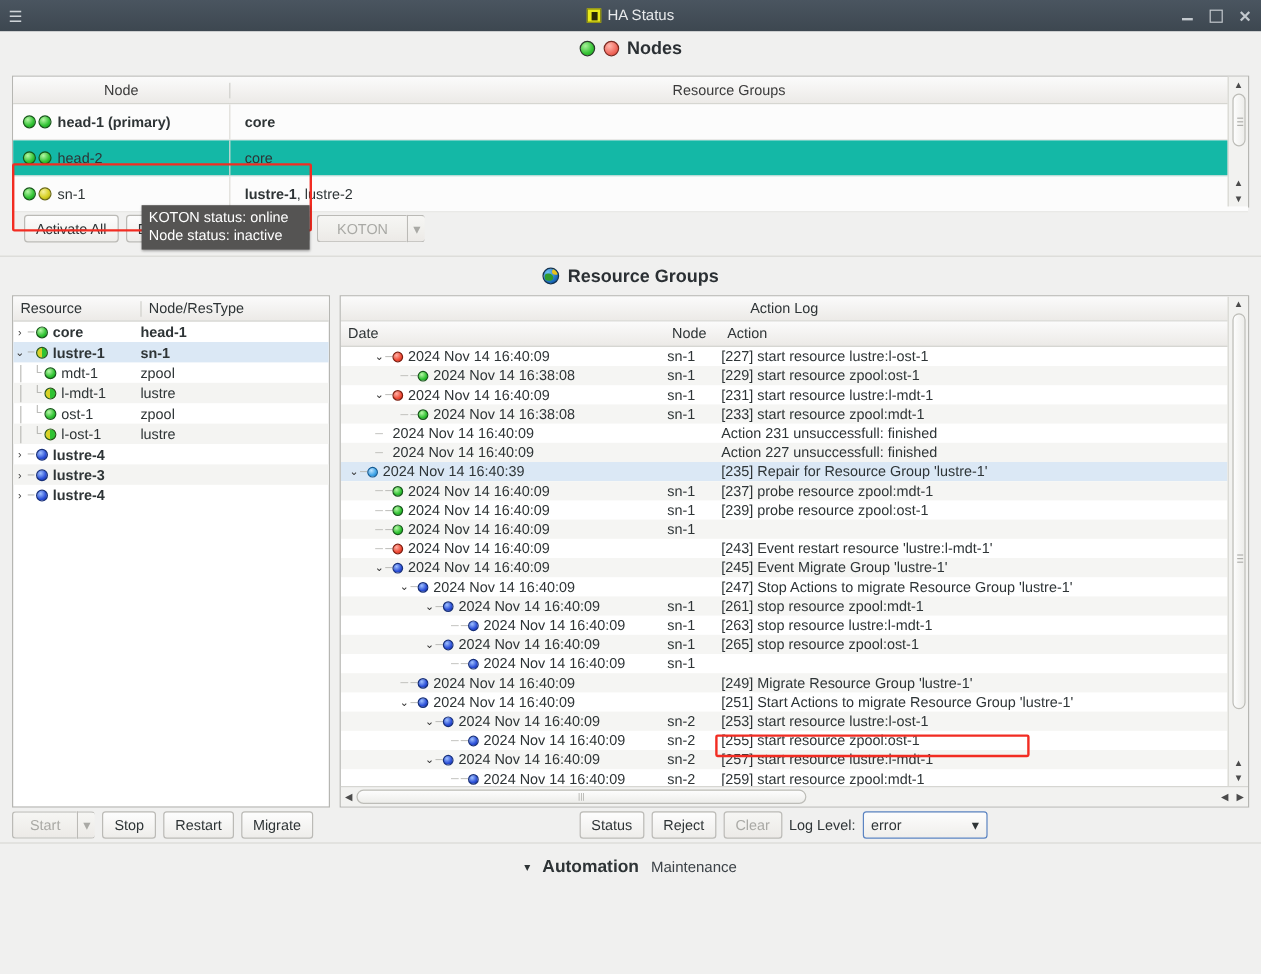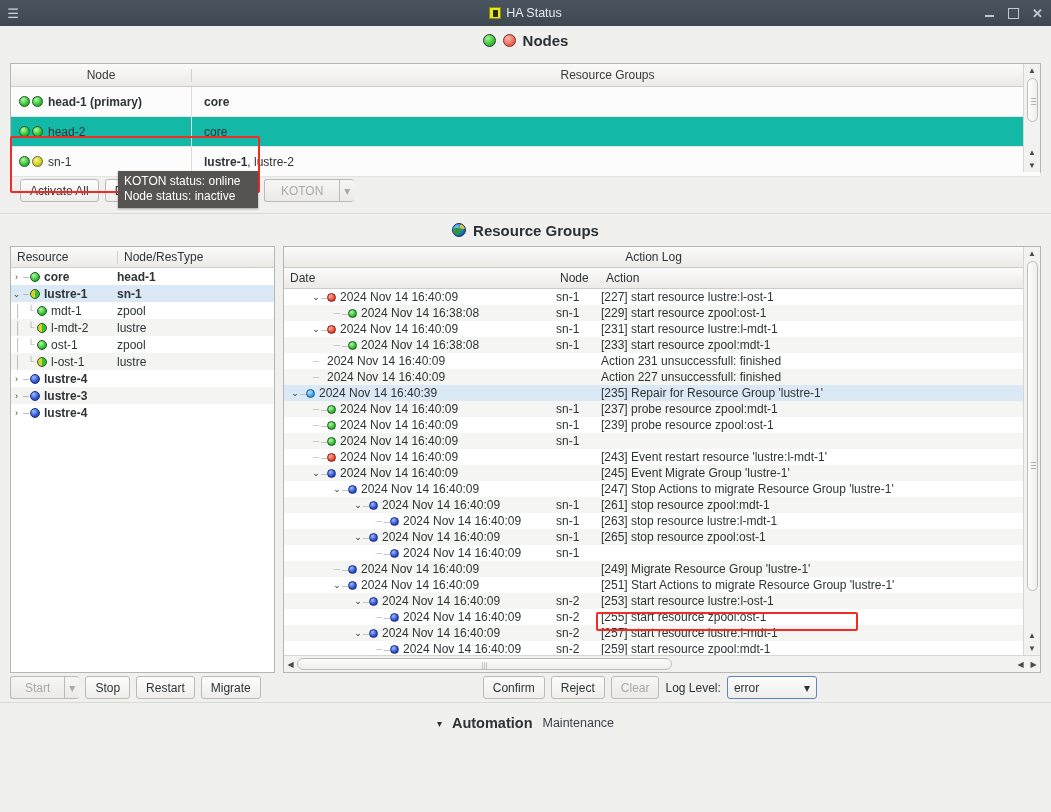--- a/index.html
+++ b/index.html
@@ -165,21 +165,21 @@
   .hs-thumb{ position:absolute; top:0; height:12px;
     background:linear-gradient(180deg,#fdfdfd,#ededea); border:1px solid #bdbdb8; border-radius:6px;
     display:flex;align-items:center;justify-content:center; font-size:7px; color:#a8a8a4;}
 
   .footer { height:29px; display:flex; align-items:center; padding:0 10px; gap:6px;}
   .sep-line { height:1px; background:#d9d9d5; }
   .label { font-size:12px; }
   .select {
     height:23px; border:1.5px solid #5b84c2; border-radius:3px;
     background:linear-gradient(180deg,#fdfdfd,#efeeeb);
-    display:inline-flex; align-items:center; padding:0 6px; gap:18px; font-size:12px; cursor:pointer;
+    display:inline-flex; align-items:center; padding:0 6px; gap:32px; font-size:12px; cursor:pointer;
   }
   .select .cv { min-width:52px; }
   .automation { height:40px; display:flex; align-items:center; justify-content:center; gap:10px;}
   .auto-title{ font-weight:bold; font-size:14.5px; }
   .auto-sub { font-size:12.5px; color:#3c4247; }
   .caret { font-size:10px; }
   .nodes-outer { position:relative; }
 </style>
 </head>
 <body>
@@ -328,21 +328,21 @@
             <span class="tdot" style="margin-right: 4px;"></span>
             <span>mdt-1</span>
           </div>
           <div class="tw-col2">zpool</div>
         </div>
         <div class="tree-row zebra">
           <div class="tw-col1">
             <span style="width: 14px; flex: 0 0 auto; color: rgb(181, 181, 177); text-align: center;">│</span>
             <span class="lead" style="width: 12px; text-align: center;">└</span>
             <span class="tdot half" style="margin-right: 4px;"></span>
-            <span>l-mdt-2</span>
+            <span>l-mdt-1</span>
           </div>
           <div class="tw-col2">lustre</div>
         </div>
         <div class="tree-row">
           <div class="tw-col1">
             <span style="width: 14px; flex: 0 0 auto; color: rgb(181, 181, 177); text-align: center;">│</span>
             <span class="lead" style="width: 12px; text-align: center;">└</span>
             <span class="tdot" style="margin-right: 4px;"></span>
             <span>ost-1</span>
           </div>
@@ -687,21 +687,21 @@
         <span>Start</span>
       </div>
     <div class="btn arrow disabled">▾</div>
   </div>
   <div class="btn">Stop</div>
   <div class="btn">Restart</div>
   <div class="btn">Migrate</div>
 
   <div style="width:210px;"></div>
 
-  <div class="btn">Confirm</div>
+  <div class="btn">Status</div>
   <div class="btn">Reject</div>
   <div class="btn disabled">Clear</div>
   <div class="label">Log Level:</div>
   <div class="select">
     <span class="cv">error</span>
     <span>▾</span>
   </div>
 </div>
 
 <div class="sep-line"></div>

